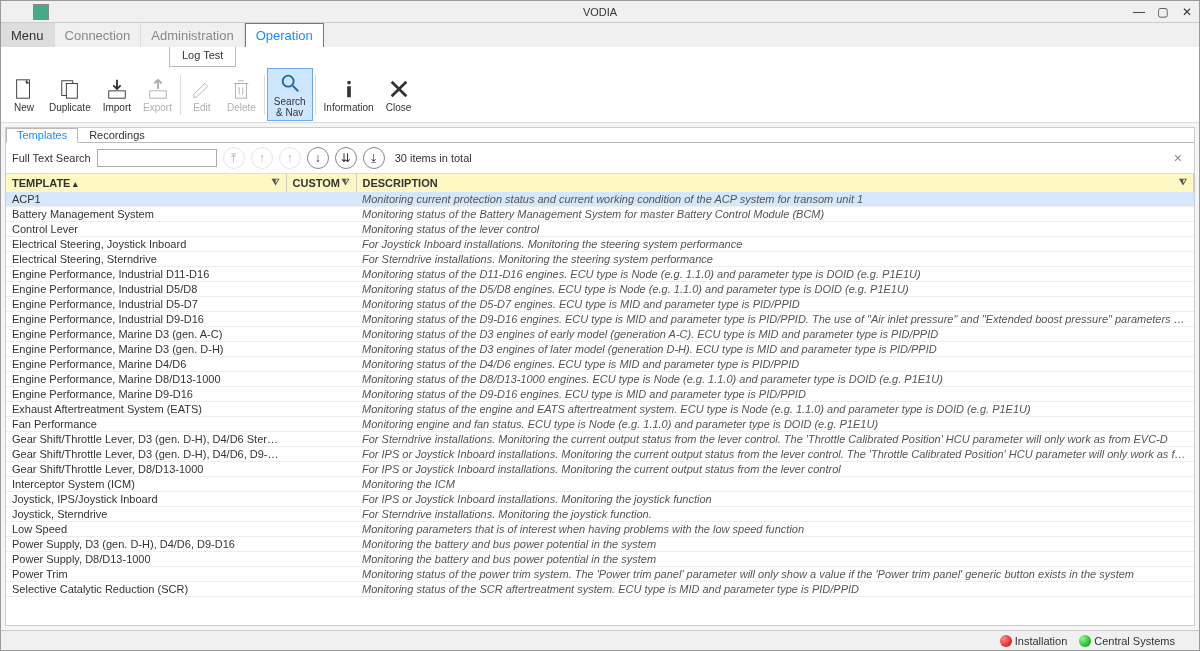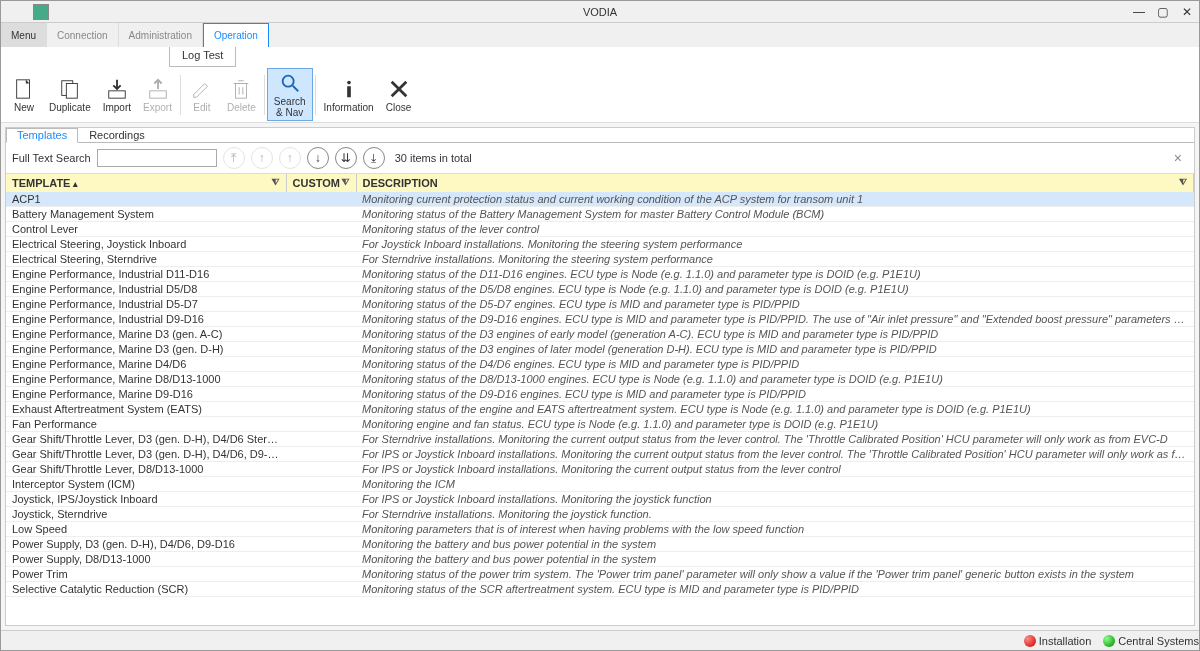--- a/index.html
+++ b/index.html
@@ -6,21 +6,21 @@
 body { font-family: "Segoe UI", Tahoma, sans-serif; font-size: 11px; background: #fff; color: #333; overflow: hidden; }
 .window { width: 1200px; height: 651px; display: flex; flex-direction: column; border: 1px solid #999; background: #f5f5f5; }
 
 .titlebar { height: 22px; display: flex; align-items: center; background: #f0f0f0; border-bottom: 1px solid #ccc; position: relative; padding-left: 28px; }
 .titlebar-icon { width: 16px; height: 16px; margin: 0 4px; background: #4a8; border: 1px solid #888; }
 .titlebar-title { position: absolute; left: 50%; transform: translateX(-50%); font-size: 11px; }
 .titlebar-controls { margin-left: auto; display: flex; }
 .titlebar-controls div { width: 24px; height: 18px; display: flex; align-items: center; justify-content: center; cursor: pointer; font-size: 12px; }
 
 .menubar { height: 24px; display: flex; align-items: stretch; background: #f0f0f0; }
-.menubar-item { padding: 4px 10px; display: flex; align-items: center; cursor: pointer; color: #888; border-right: 1px solid #ddd; font-size: 10px; }
+.menubar-item { padding: 4px 10px; display: flex; align-items: center; cursor: pointer; color: #888; border-right: 1px solid #ddd; font-size: 13px; }
 .menubar-item.highlight { color: #1a8cff; background: #fff; border: 1px solid #1a8cff; border-bottom: none; }
 .menubar-item.menu { background: #ddd; color: #333; }
 
 .submenu { height: 20px; display: flex; background: #fff; }
 .submenu-item { padding: 2px 12px; font-size: 11px; border: 1px solid #bbb; border-top: none; background: #fff; }
 
 .toolbar { height: 56px; display: flex; align-items: center; background: #fff; border-bottom: 1px solid #ddd; padding: 2px 4px; }
 .tool { display: flex; flex-direction: column; align-items: center; justify-content: center; padding: 2px 6px; cursor: pointer; min-width: 38px; }
 .tool.disabled { opacity: 0.4; cursor: default; }
 .tool.active { background: #cfe6ff; border: 1px solid #6aa8e6; }
@@ -42,21 +42,21 @@
 
 .table-wrap { flex: 1; overflow-y: auto; }
 table { width: 100%; border-collapse: collapse; table-layout: fixed; }
 thead th { background: #fef9c3; text-align: left; padding: 3px 6px; font-size: 11px; font-weight: bold; border-right: 1px solid #ccc; position: sticky; top: 0; }
 thead th.sorted::after { content: " ▴"; font-size: 9px; }
 th .filter-icon { float: right; font-size: 9px; cursor: pointer; color: #555; }
 tbody td { padding: 1px 6px; font-size: 11px; border-bottom: 1px solid #eee; white-space: nowrap; overflow: hidden; text-overflow: ellipsis; }
 tbody tr.selected td { background: #d4e7fb; margin-left: 45px; }
 tbody td.desc { font-style: italic; color: #555; }
 
-.statusbar { height: 20px; background: #f0f0f0; border-top: 1px solid #ccc; display: flex; align-items: center; justify-content: flex-end; padding: 0 0; gap: 12px; }
+.statusbar { height: 20px; background: #f0f0f0; border-top: 1px solid #ccc; display: flex; align-items: center; justify-content: flex-end; padding: 0 24px; gap: 12px; }
 .status-item { display: flex; align-items: center; gap: 3px; font-size: 11px; }
 .status-dot { width: 12px; height: 12px; border-radius: 50%; display: inline-block; }
 .status-dot.red { background: radial-gradient(circle at 30% 30%, #f88, #c00); }
 .status-dot.green { background: radial-gradient(circle at 30% 30%, #8f8, #080); }
 
 col.col-template { width: 280px; }
 col.col-custom { width: 70px; }
 col.col-desc { width: auto; }
 </style>
 </head>

